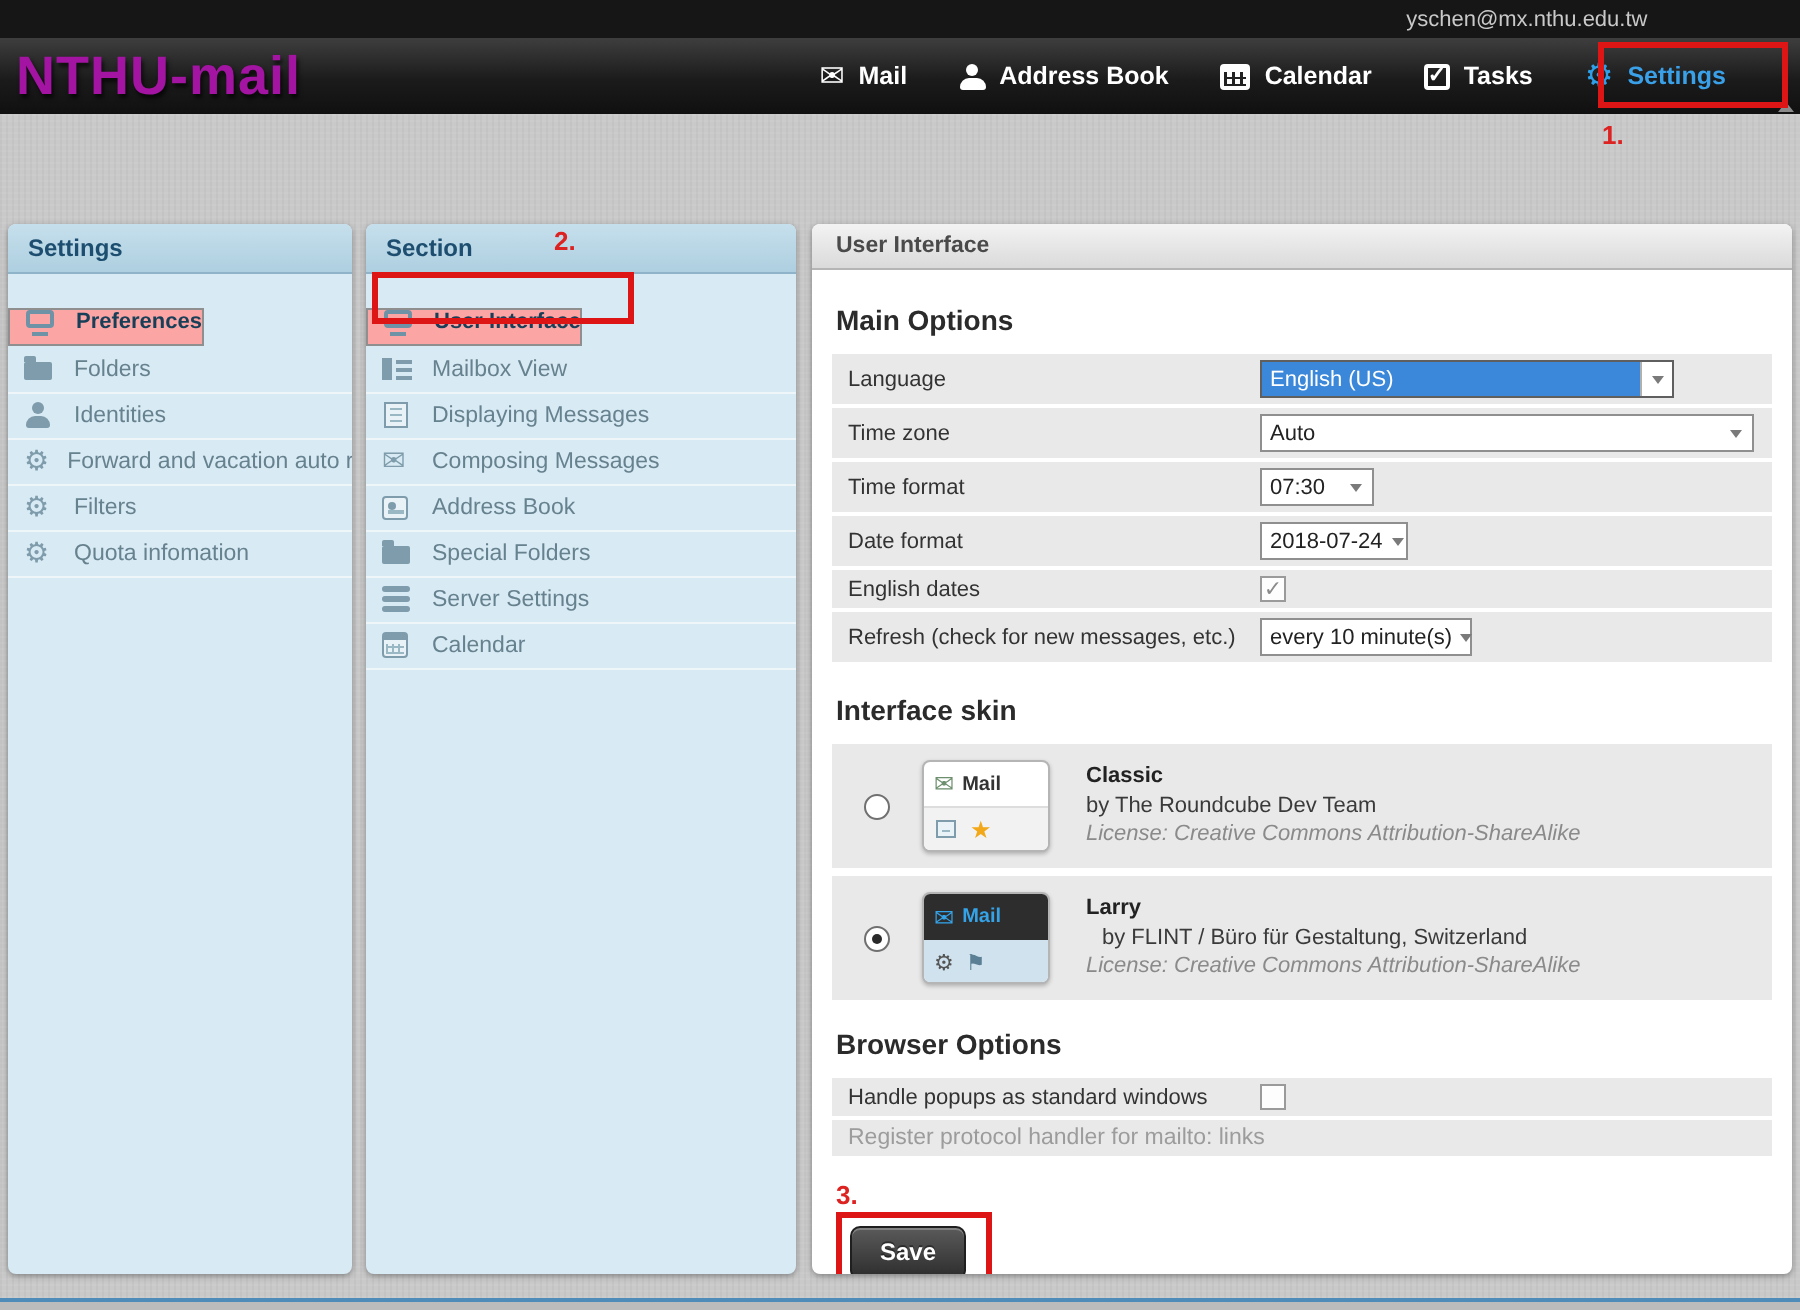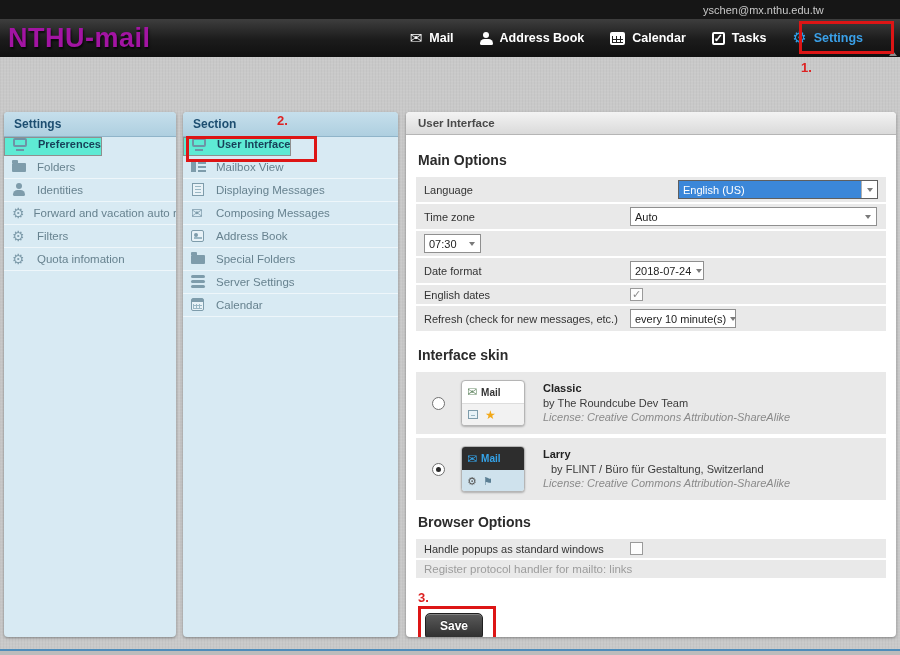--- a/index.html
+++ b/index.html
@@ -53,21 +53,21 @@
   .panel.blue { background:#d8eaf3; }
   .p-left { left:4px; width:172px; }
   .p-mid  { left:183px; width:215px; }
   .p-right{ left:406px; width:490px; background:#fff; }
   .p-head { height:25px; background:linear-gradient(180deg,#c6dfec,#aecfe0); border-bottom:1px solid #8fb4c9;
             display:flex; align-items:center; padding:0 10px; font-size:12px; font-weight:bold; color:#1d4e70; }
   .list { }
   .li { height:23px; display:flex; align-items:center; gap:9px; padding:0 0 0 8px;
         border-bottom:1px solid #eef6fa; color:#67828f; font-size:11.5px; white-space:nowrap;
         overflow:hidden; cursor:pointer; }
-  .li.sel { background:#5eead4; color:#173f58; font-weight:bold; }
+  .li.sel { background:#fca5a5; color:#173f58; font-weight:bold;margin-top:17px; }
 
   
   .ic { width:16px; height:14px; position:relative; flex:none; }
   .ic-mon  { position:absolute; left:0; top:0; width:14px; height:9px; border:2px solid #6e93a6; border-radius:2px; }
   .ic-mon2 { position:absolute; left:3px; top:11px; width:8px; height:2px; background:#6e93a6; }
   .ic-fold { position:absolute; left:0; top:3px; width:14px; height:9px; background:#7e9cab; border-radius:1px; }
   .ic-fold::before { content:""; position:absolute; top:-3px; left:0; width:6px; height:3px; background:#7e9cab; border-radius:1px 1px 0 0; }
   .ic-pers::before { content:""; position:absolute; left:4px; top:0; width:6px; height:6px; border-radius:50%; background:#7e9cab; }
   .ic-pers::after  { content:""; position:absolute; left:1px; top:7px; width:12px; height:6px; border-radius:6px 6px 2px 2px; background:#7e9cab; }
   .g-gear-steel { font-size:14px; line-height:1; color:#7e9cab; width:16px; text-align:left; }
@@ -96,21 +96,21 @@
   .h2 { font-size:14px; font-weight:bold; color:#2b2b2b; margin:6px 0 9px 2px; }
   .row { display:flex; align-items:center; background:#e9e9e9; margin-bottom:2px; padding:3px 8px; min-height:17px;
          font-size:11.5px; color:#333; }
   .row.dis { color:#9c9c9c; }
   .row-label { width:206px; flex:none; white-space:nowrap; font-size:11px; }
   .sel { display:inline-flex; align-items:stretch; background:#fff; border:1px solid #8f8f8f; height:19px;
          font-size:11px; color:#222; cursor:pointer; }
   .sel .val { flex:1; display:flex; align-items:center; padding:0 4px; white-space:nowrap; }
   .sel .chevzone { width:16px; display:flex; align-items:center; justify-content:center; }
   .tri { width:0; height:0; border-left:3.5px solid transparent; border-right:3.5px solid transparent; border-top:4.5px solid #7a7a7a; }
-  .sel.lang { width:207px; border-color:#5f5f5f;margin-left:48px; }
+  .sel.lang { width:207px; border-color:#5f5f5f; }
   .sel.lang .val { background:#3b87d9; color:#fff; margin:0; }
   .sel.lang .chevzone { border-left:1px solid #b0b0b0; }
   .sel.tz { width:247px; } .sel.tf { width:57px; } .sel.df { width:74px; } .sel.rf { width:106px; }
   .cb { width:13px; height:13px; border:1px solid #9a9a9a; background:#fdfdfd; display:flex; align-items:center;
         justify-content:center; font-size:11px; color:#8a8a8a; cursor:pointer; }
 
   
   .skin { display:flex; align-items:center; gap:0; background:#e9e9e9; margin-bottom:4px; padding:8px 10px; cursor:pointer; }
   .radio { width:13px; height:13px; border-radius:50%; border:1px solid #707070; background:#fff; position:relative;
            margin:0 16px 0 6px; flex:none; }
@@ -294,20 +294,21 @@
       <span class="row-label">Time zone</span>
       <span class="sel tz">
         <span class="val">Auto</span>
         <span class="chevzone">
             <span class="tri"></span>
           </span>
       </span>
     </div>
 
     <div class="row">
+      <span class="row-label">Time format</span>
       <span class="sel tf">
         <span class="val">07:30</span>
         <span class="chevzone">
             <span class="tri"></span>
           </span>
       </span>
     </div>
 
     <div class="row">
       <span class="row-label">Date format</span>

